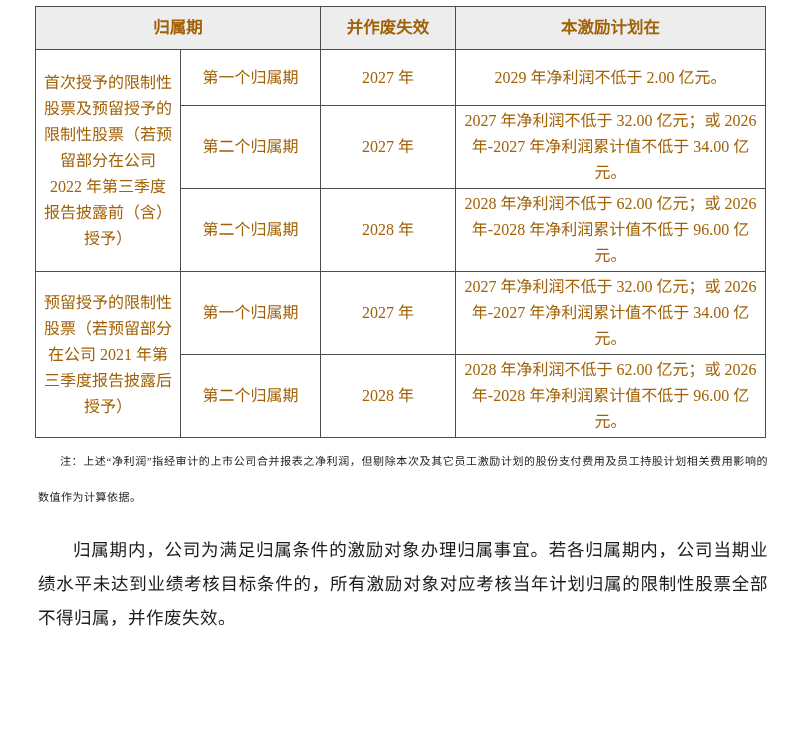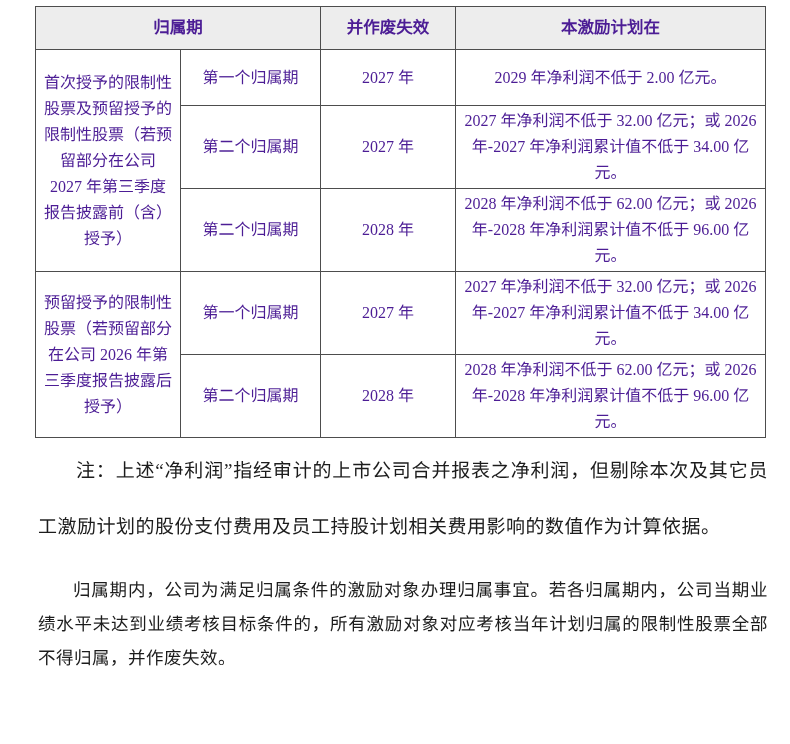--- a/index.html
+++ b/index.html
@@ -25,36 +25,36 @@
     line-height: 42px;
     text-align: justify;
     text-justify: inter-ideograph;
     text-indent: 2em;
     letter-spacing: 0.5px;
   }
   p.intro {
     margin-bottom: 10px;
   }
   p.note {
-    font-size: 19px;
-    line-height: 56px;
+    font-size: 11px;
+    line-height: 36px;
     margin-top: 5px;
   }
   p.closing {
     font-size: 17.5px;
     line-height: 34px;
     margin-top: 18px;
   }
   table.perf-table {
     width: 730px;
     margin-left: -3px;
     border-collapse: collapse;
     table-layout: fixed;
     font-size: 16px;
-    color: #4c1d95;
+    color: #a16207;
   }
   table.perf-table th,
   table.perf-table td {
     border: 1px solid #4d4d4d;
     text-align: center;
     vertical-align: middle;
     padding: 2px 8px;
     box-sizing: border-box;
     line-height: 26px;
   }
@@ -90,37 +90,37 @@
     </colgroup>
     <thead>
       <tr>
         <th colspan="2">归属期</th>
         <th>并作废失效</th>
         <th>本激励计划在</th>
       </tr>
     </thead>
     <tbody>
       <tr class="row-single">
-        <td rowspan="3" class="group-cell">首次授予的限制性股票及预留授予的限制性股票（若预留部分在公司 2027 年第三季度报告披露前（含）授予）</td>
+        <td rowspan="3" class="group-cell">首次授予的限制性股票及预留授予的限制性股票（若预留部分在公司 2022 年第三季度报告披露前（含）授予）</td>
         <td>第一个归属期</td>
         <td>2027 年</td>
         <td>2029 年净利润不低于 2.00 亿元。</td>
       </tr>
       <tr class="row-tall">
         <td>第二个归属期</td>
         <td>2027 年</td>
         <td>2027 年净利润不低于 32.00 亿元；或 2026 年-2027 年净利润累计值不低于 34.00 亿元。</td>
       </tr>
       <tr class="row-tall">
         <td>第二个归属期</td>
         <td>2028 年</td>
         <td>2028 年净利润不低于 62.00 亿元；或 2026 年-2028 年净利润累计值不低于 96.00 亿元。</td>
       </tr>
       <tr class="row-tall">
-        <td rowspan="2" class="group-cell">预留授予的限制性股票（若预留部分在公司 2026 年第三季度报告披露后授予）</td>
+        <td rowspan="2" class="group-cell">预留授予的限制性股票（若预留部分在公司 2021 年第三季度报告披露后授予）</td>
         <td>第一个归属期</td>
         <td>2027 年</td>
         <td>2027 年净利润不低于 32.00 亿元；或 2026 年-2027 年净利润累计值不低于 34.00 亿元。</td>
       </tr>
       <tr class="row-tall">
         <td>第二个归属期</td>
         <td>2028 年</td>
         <td>2028 年净利润不低于 62.00 亿元；或 2026 年-2028 年净利润累计值不低于 96.00 亿元。</td>
       </tr>
     </tbody>

